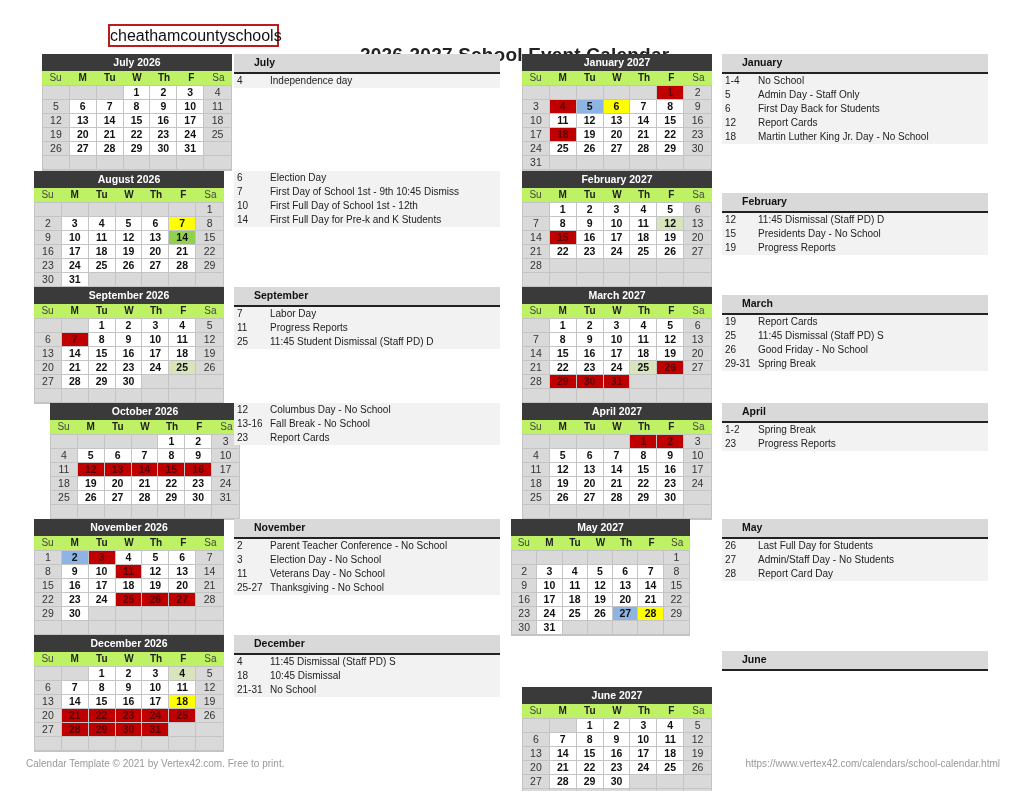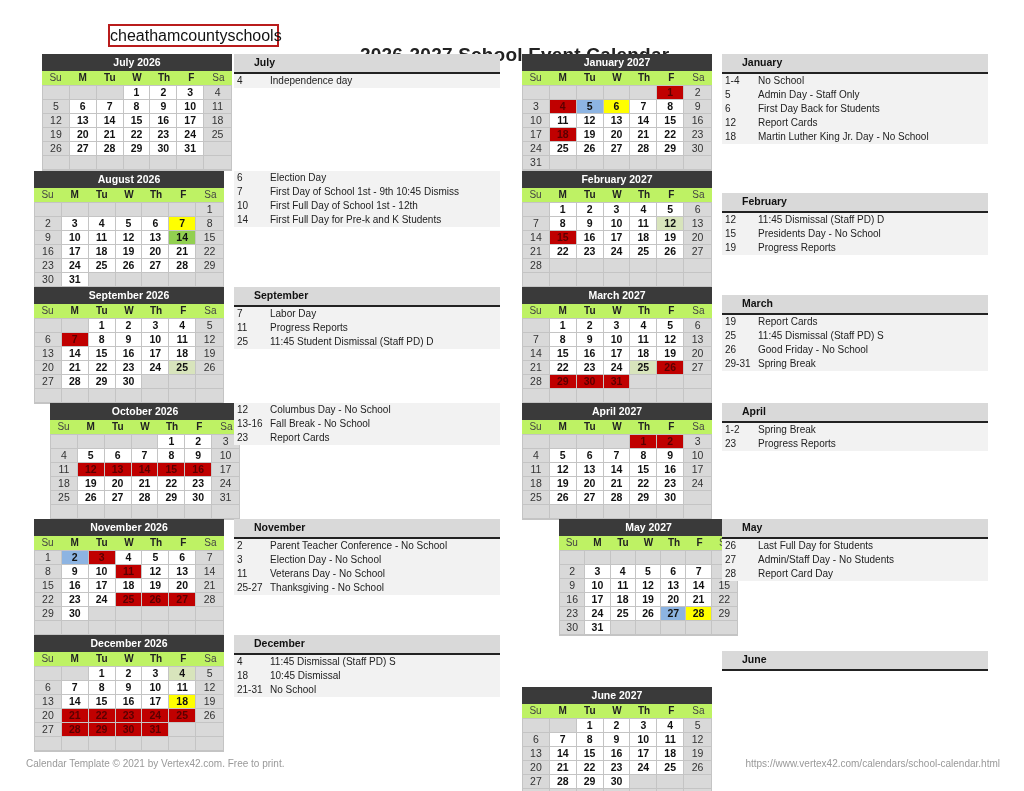--- a/index.html
+++ b/index.html
@@ -784,21 +784,21 @@
       <div class="ev-head">April</div>
       <div class="ev-row">
         <span class="d">1-2</span>
         <span class="t">Spring Break</span>
       </div>
       <div class="ev-row">
         <span class="d">23</span>
         <span class="t">Progress Reports</span>
       </div>
     </div>
-    <div class="cal" style="left: 548px; top: 519px; padding-left: 11px;">
+    <div class="cal" style="left: 500px; top: 519px; padding-left: 11px;">
       <div class="cal-head">May 2027</div>
       <div class="dow">
         <span class="we">Su</span>
         <span class="wk">M</span>
         <span class="wk">Tu</span>
         <span class="wk">W</span>
         <span class="wk">Th</span>
         <span class="wk">F</span>
         <span class="we">Sa</span>
       </div>

